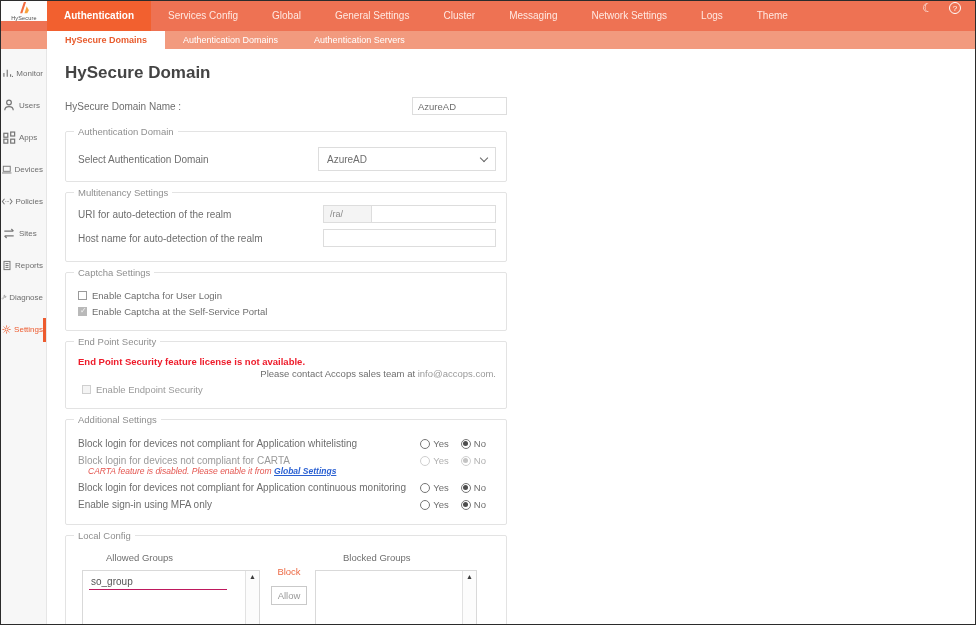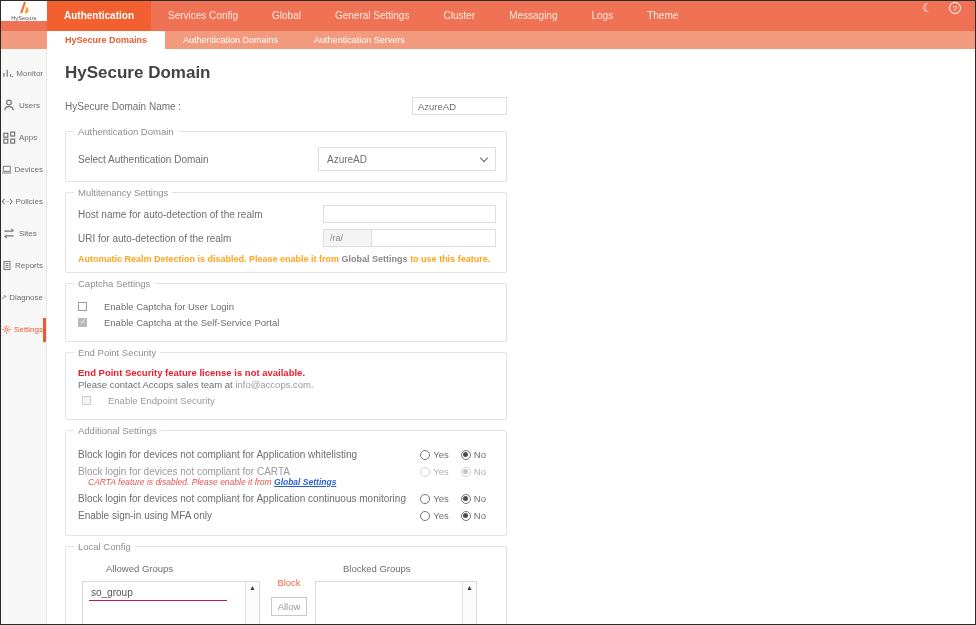--- a/index.html
+++ b/index.html
@@ -58,31 +58,31 @@
   
   .mt-row { margin-bottom:6px; }
   .mt-row .tinput { width:173px; }
   .uri-wrap { display:flex; }
   .uri-prefix { width:48px; height:18px; border:1px solid #ddd; border-right:none; background:#f4f4f4; font-size:9px; color:#8a8a8a; display:flex; align-items:center; padding-left:6px; }
   .uri-wrap .tinput { width:125px; }
   .warn { font-size:9px; font-weight:bold; color:#ffa41c; margin-top:7px; }
   .warn .gray { color:#8a8a8a; }
 
   
-  .chk-row { display:flex; align-items:center; gap:17px; margin:5px 0; }
+  .chk-row { display:flex; align-items:center; gap:5px; margin:5px 0; }
   .chk { width:9px; height:9px; border:1px solid #9a9a9a; background:#fff; flex-shrink:0; position:relative; }
   .chk.checked-dis { background:#b9b9b9; border-color:#b9b9b9; }
   .chk.checked-dis::after { content:"✓"; position:absolute; top:-2px; left:1px; font-size:8px; color:#f2f2f2; }
   .chk.dis { border-color:#cfcfcf; background:#f4f4f4; }
   .chk-lbl { font-size:9.5px; color:#6e6e6e; }
   .chk-lbl.dim { color:#9a9a9a; }
 
   
   .ep-err { font-size:9.5px; font-weight:bold; color:#ee1b2a; margin:2px 0 1px 0; }
-  .ep-contact { font-size:9.5px; color:#6e6e6e; margin-bottom:5px; }
+  .ep-contact { font-size:9.5px; color:#6e6e6e; margin-bottom:5px;text-align:right; }
   .ep-contact .email { color:#9a9a9a; }
   .ep-chk { margin-left:4px; }
 
   
   .as-row { display:flex; align-items:center; margin:6px 0; }
   .radios { display:flex; align-items:center; gap:12px; padding-right:10px; }
   .radio-opt { display:flex; align-items:center; gap:3px; }
   .radio { width:10px; height:10px; border:1px solid #767676; border-radius:50%; position:relative; background:#fff; }
   .radio.sel::after { content:""; position:absolute; inset:1.5px; background:#4d4d4d; border-radius:50%; }
   .radio.dis { border-color:#cfcfcf; }
@@ -121,20 +121,21 @@
       </svg>
       <div class="brand-name">HySecure</div>
     </div>
     <div class="nav-tabs">
       <div class="nav-tab active">Authentication</div>
       <div class="nav-tab">Services Config</div>
       <div class="nav-tab">Global</div>
       <div class="nav-tab">General Settings</div>
       <div class="nav-tab">Cluster</div>
       <div class="nav-tab">Messaging</div>
+      <div class="nav-tab">Network Settings</div>
       <div class="nav-tab">Logs</div>
       <div class="nav-tab">Theme</div>
     </div>
     <div class="top-icons">
       <span class="moon">☾</span>
       <span class="help">?</span>
     </div>
   </div>
 
   <div class="subbar">
@@ -229,34 +230,29 @@
             <div class="select-box">
               <span>AzureAD</span>
               <span class="chev"></span>
             </div>
           </div>
         </fieldset>
 
         <fieldset>
           <legend>Multitenancy Settings</legend>
           <div class="frow mt-row">
-            <div class="flabel">Host name for auto-detection of the realm</div>
-            <input class="tinput" type="text" value="" style="">
-          </div>
-          <div class="frow mt-row">
             <div class="flabel">URI for auto-detection of the realm</div>
             <div class="uri-wrap">
               <div class="uri-prefix">/ra/</div>
               <input class="tinput" type="text" value="" style="">
             </div>
           </div>
-          <div class="warn">
-            <span>Automatic Realm Detection is disabled. Please enable it from</span>
-            <span class="gray">Global Settings</span>
-            <span>to use this feature.</span>
+          <div class="frow mt-row">
+            <div class="flabel">Host name for auto-detection of the realm</div>
+            <input class="tinput" type="text" value="" style="">
           </div>
         </fieldset>
 
         <fieldset>
           <legend>Captcha Settings</legend>
           <div class="chk-row">
             <span class="chk"></span>
             <span class="chk-lbl">Enable Captcha for User Login</span>
           </div>
           <div class="chk-row">

